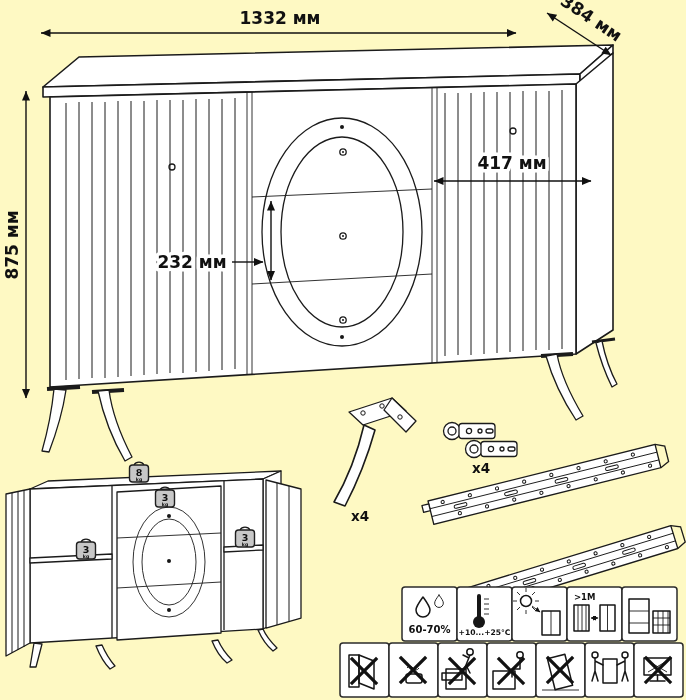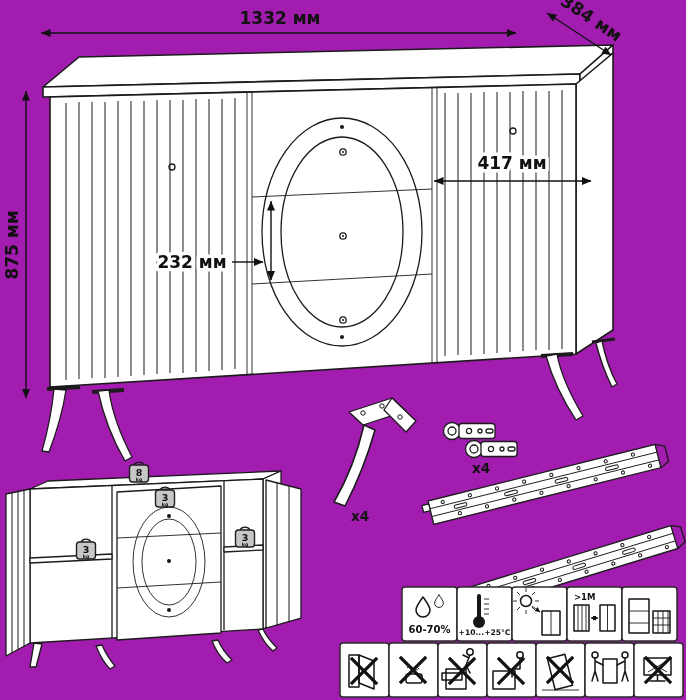--- a/index.html
+++ b/index.html
@@ -1,16 +1,16 @@
 <!DOCTYPE html>
 <html><head>
 <meta charset="utf-8">
 <style>
   html,body{margin:0;padding:0;background:#e9e9e9;}
-  .stage{position:relative;width:686px;height:700px;background:#a21caf;overflow:hidden;
+  .stage{position:relative;width:686px;height:700px;background:#fef9c3;overflow:hidden;
          font-family:"DejaVu Sans",sans-serif;}
   svg{display:block;}
   .ol  {fill:#ffffff;stroke:#1b1b1b;stroke-width:1.6;stroke-linejoin:round;}
   .ol2 {fill:#ffffff;stroke:#1b1b1b;stroke-width:1.3;stroke-linejoin:round;}
   .ln  {fill:none;stroke:#1b1b1b;stroke-width:1.3;}
   .lnx {fill:none;stroke:#1b1b1b;stroke-width:0.9;}
   .slat{fill:none;stroke:#1b1b1b;stroke-width:1;}
   .hole{fill:none;stroke:#161616;stroke-width:1;}
   .dim {fill:none;stroke:#111111;stroke-width:1.4;}
   .dimtext{font:bold 17px "DejaVu Sans",sans-serif;fill:#111;text-anchor:middle;}

